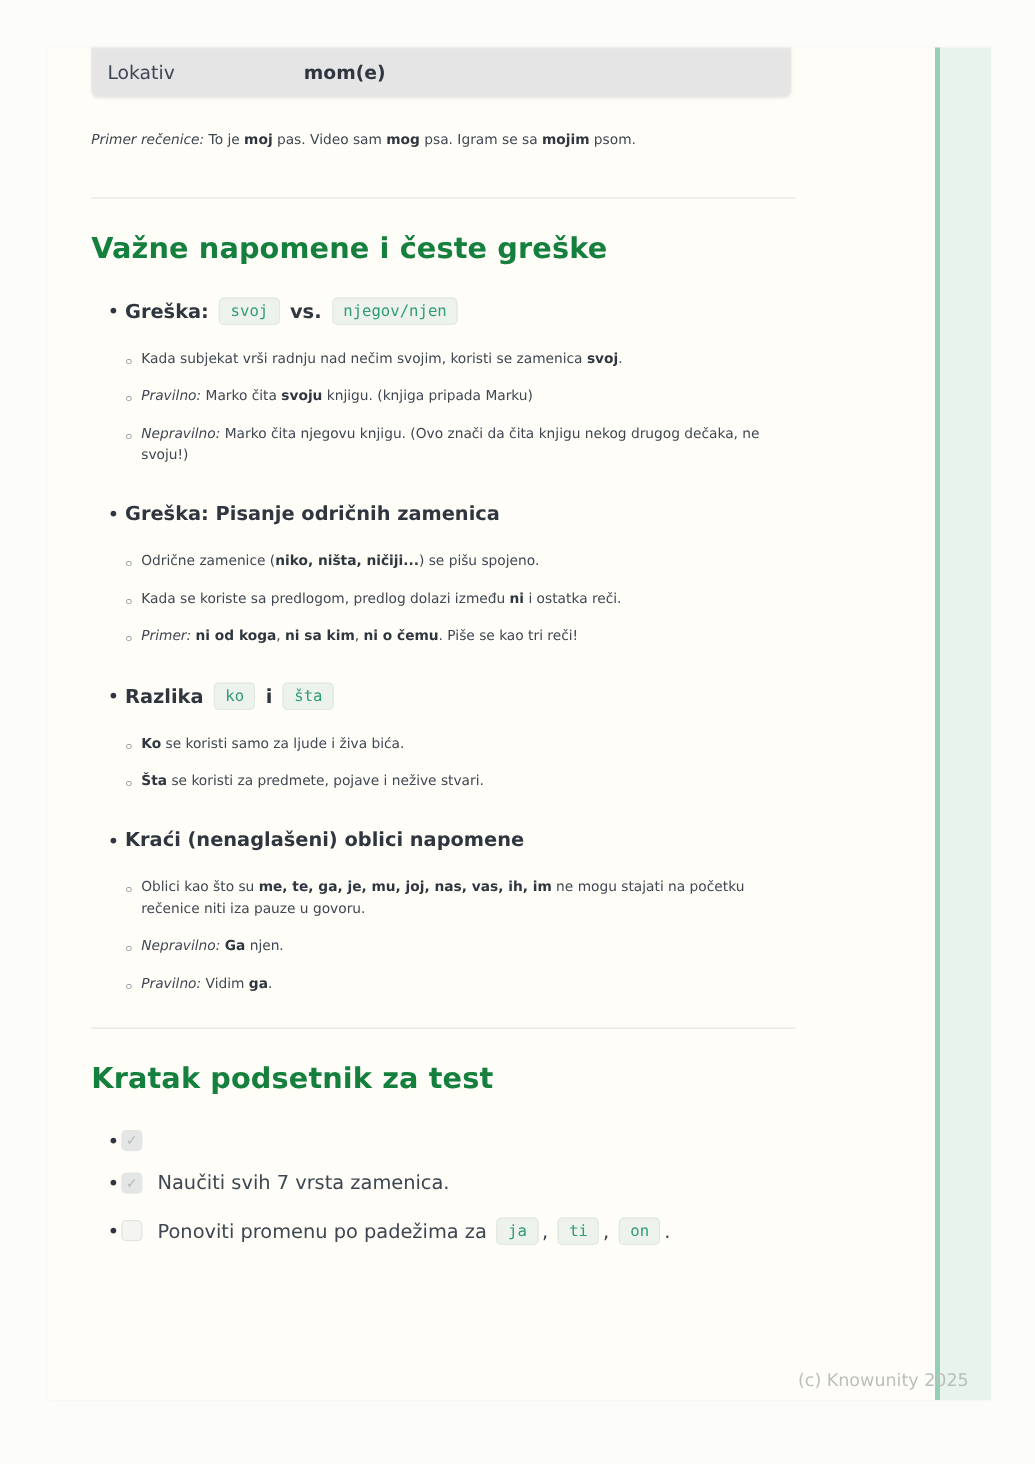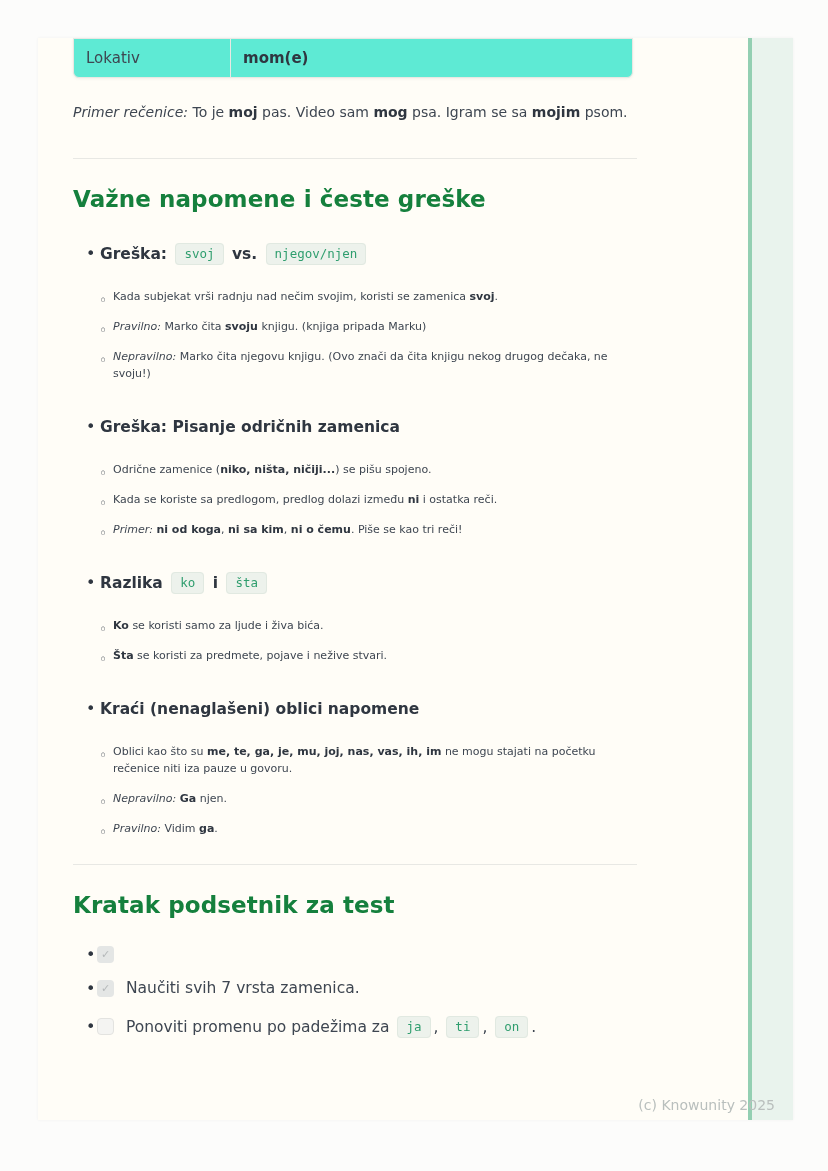--- a/index.html
+++ b/index.html
@@ -14,37 +14,37 @@
     position:absolute; right:0; top:0; bottom:0; width:41px; background:#e9f3ed;
   }
   .accent-line {
     position:absolute; right:41px; top:0; bottom:0; width:4px; background:#93cfb2;
   }
   .content { position:absolute; left:35px; top:0; width:564px; }
 
   
   .tbl {
     width:560px; border:1px solid #e9e8e3; border-radius:0 0 6px 6px;
-    box-shadow:0 1px 3px rgba(0,0,0,0.06); display:flex; height:40px; background:#5eead4;
+    box-shadow:0 1px 3px rgba(0,0,0,0.06); display:flex; height:40px; background:#e5e5e5;
   }
   .tbl-cell { padding:10px 12px; font-size:15px; line-height:19px; }
   .tbl-cell.case { width:157px; border-right:1px solid #e9e8e3; }
   .tbl-cell.form { font-weight:bold; color:#2f3640; }
 
-  .example { margin:21px 0 0 0; font-size:14px; line-height:26px; text-align:justify; text-align-last:left; width:564px; }
+  .example { margin:21px 0 0 0; font-size:11px; line-height:26px; text-align:justify; text-align-last:left; width:564px; }
 
   .hr { border:none; border-top:1px solid #e8e8e4; height:0; width:564px; }
   .hr1 { margin-top:33px; }
   .hr2 { margin-top:16px; }
 
   h2.sec-title { color:#15803d; font-size:23px; line-height:30px; font-weight:bold; margin:25px 0 22px 0; letter-spacing:0.1px; }
 
   ul { list-style:none; }
   .notes-list > li { position:relative; padding-left:27px; }
-  .notes-list > li > .li-head { margin-bottom:16px; font-size:15.5px; line-height:36px; }
+  .notes-list > li > .li-head { margin-bottom:16px; font-size:15.5px; line-height:25px; }
   .notes-list > li > .li-head::before {
     content:"\2022"; position:absolute; left:13px; color:#2f3640; font-size:16px;
   }
   .sub-list { margin:0 0 27px 0; }
   .sub-list > li { position:relative; padding-left:13px; margin-bottom:13px; font-size:11px; line-height:17px; }
   .sub-list > li::before {
     content:"\25E6"; position:absolute; left:-1px; top:0; color:#4a525c; font-size:14px; line-height:25px;
   }
 
   .b { font-weight:bold; color:#2f3640; }

